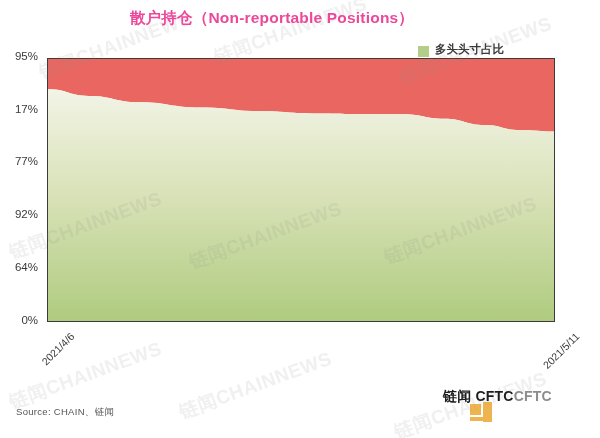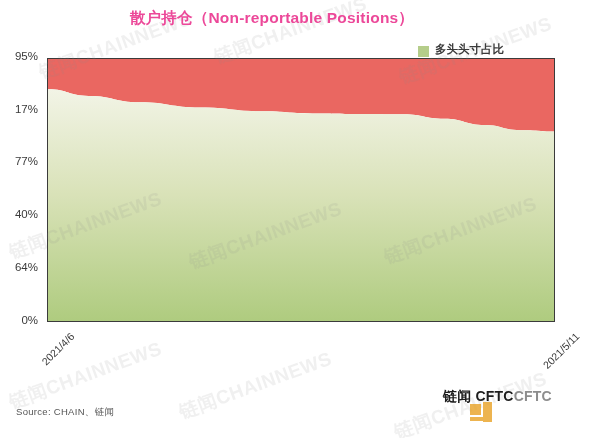--- a/index.html
+++ b/index.html
@@ -211,21 +211,21 @@
   </svg>
 </div>
 
 <div class="ytick" style="top:322px;">
     <span>0%</span>
   </div>
 <div class="ytick" style="top:269px;">
     <span>64%</span>
   </div>
 <div class="ytick" style="top:216px;">
-    <span>40%</span>
+    <span>92%</span>
   </div>
 <div class="ytick" style="top:163px;">
     <span>77%</span>
   </div>
 <div class="ytick" style="top:111px;">
     <span>17%</span>
   </div>
 <div class="ytick" style="top:58px;">
     <span>95%</span>
   </div>

